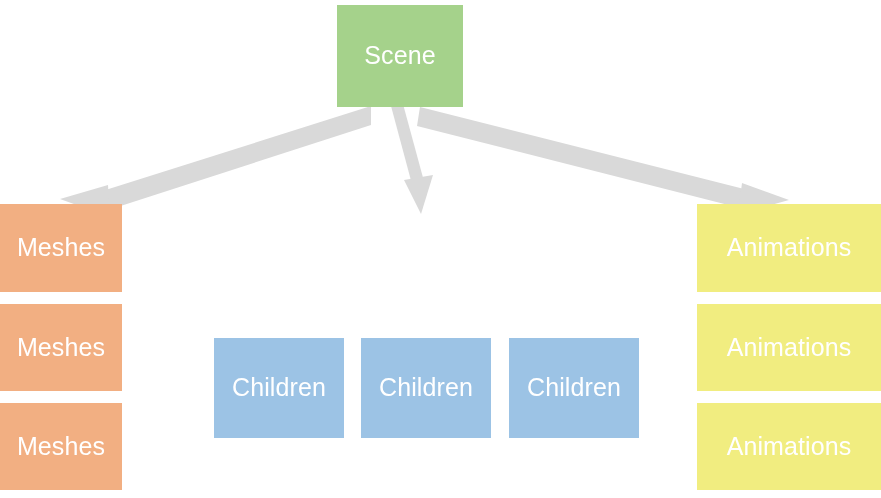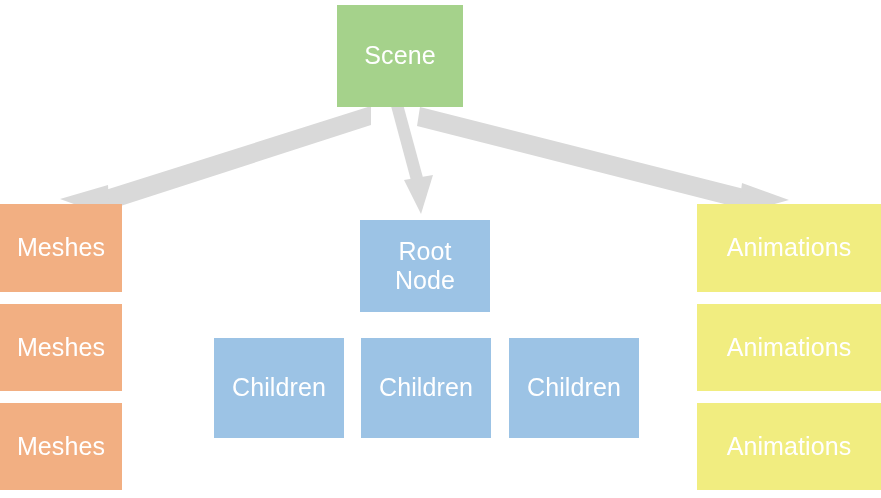--- a/index.html
+++ b/index.html
@@ -98,22 +98,20 @@
       <path d="M 789 200 L 742 183 L 738 214 Z" fill="#D9D9D9"></path>
     </g>
   </svg>
 
   <div class="node node-scene" id="node-scene">Scene</div>
 
   <div class="node node-mesh" id="node-mesh-0">Meshes</div>
   <div class="node node-mesh" id="node-mesh-1">Meshes</div>
   <div class="node node-mesh" id="node-mesh-2">Meshes</div>
 
-  <div class="node node-blue" id="node-rootnode">Root
-Node</div>
   <div class="node node-blue" id="node-child-0">Children</div>
   <div class="node node-blue" id="node-child-1">Children</div>
   <div class="node node-blue" id="node-child-2">Children</div>
 
   <div class="node node-anim" id="node-anim-0">Animations</div>
   <div class="node node-anim" id="node-anim-1">Animations</div>
   <div class="node node-anim" id="node-anim-2">Animations</div>
 
 </div>
 

